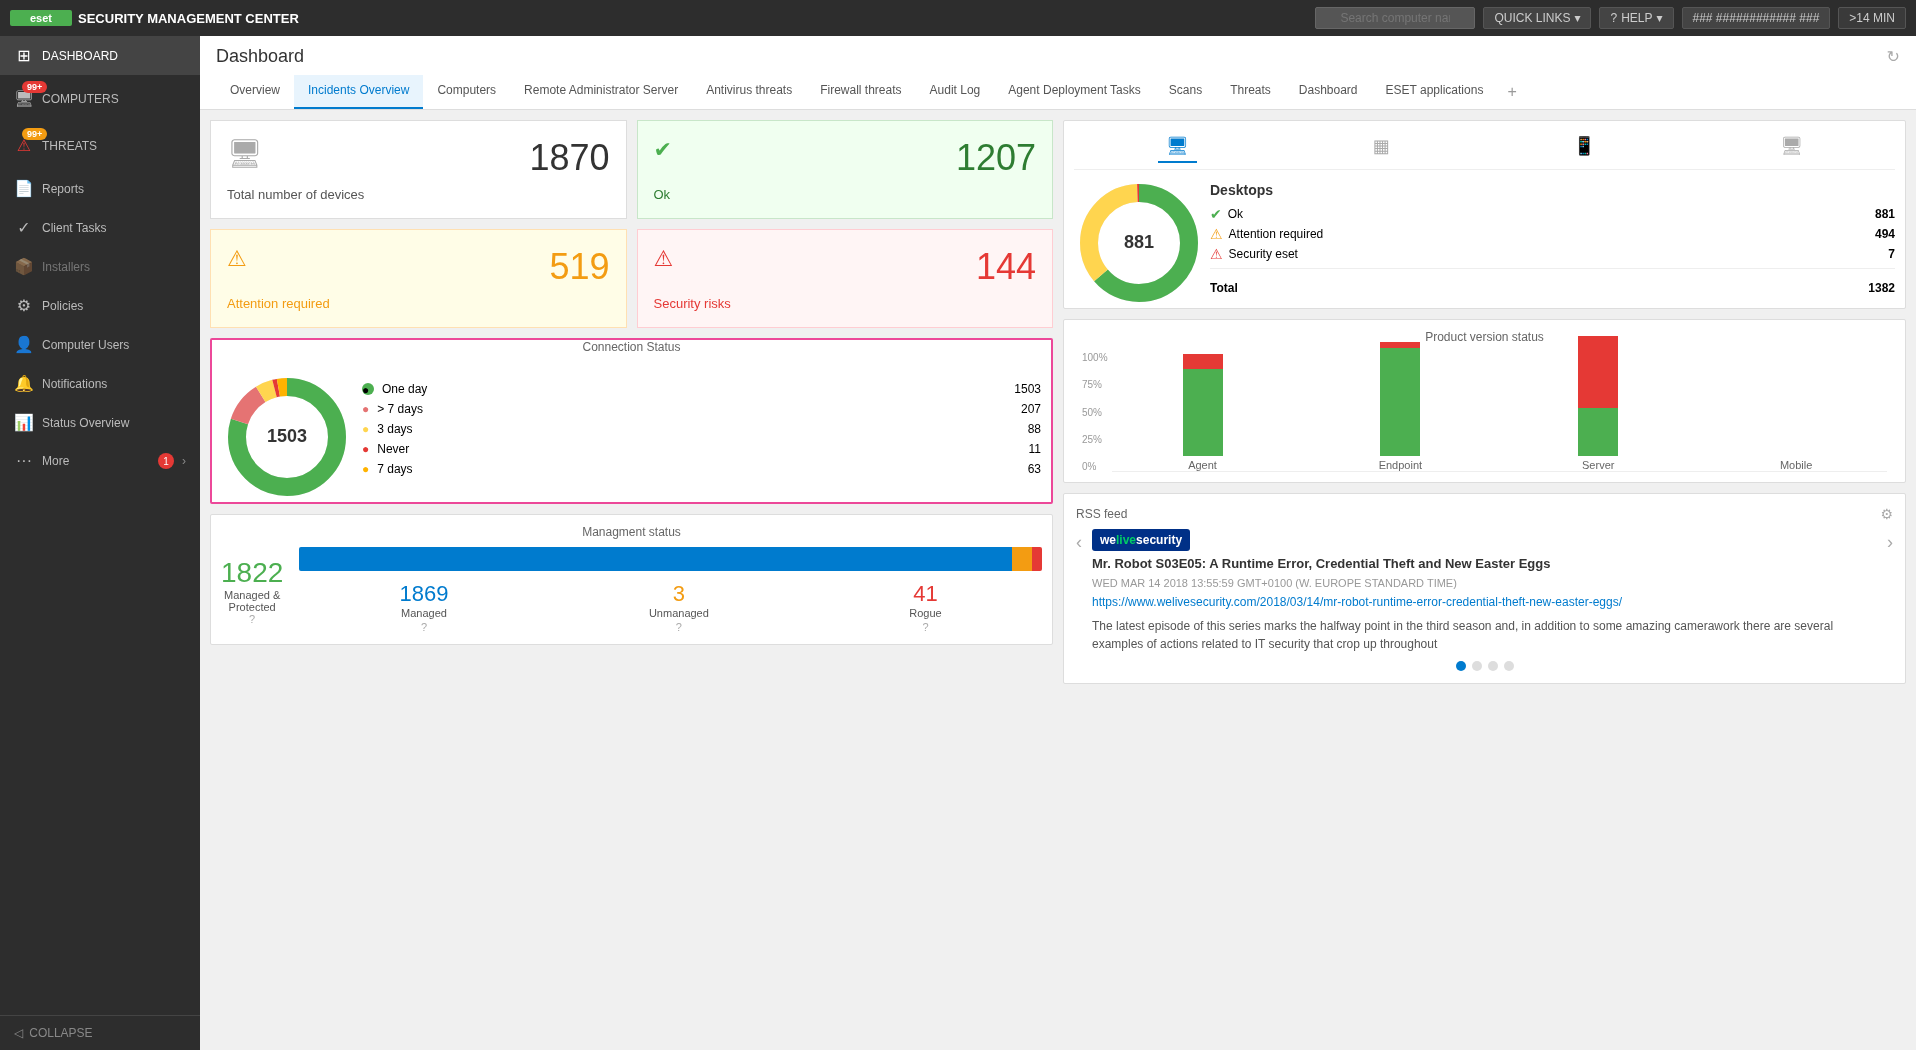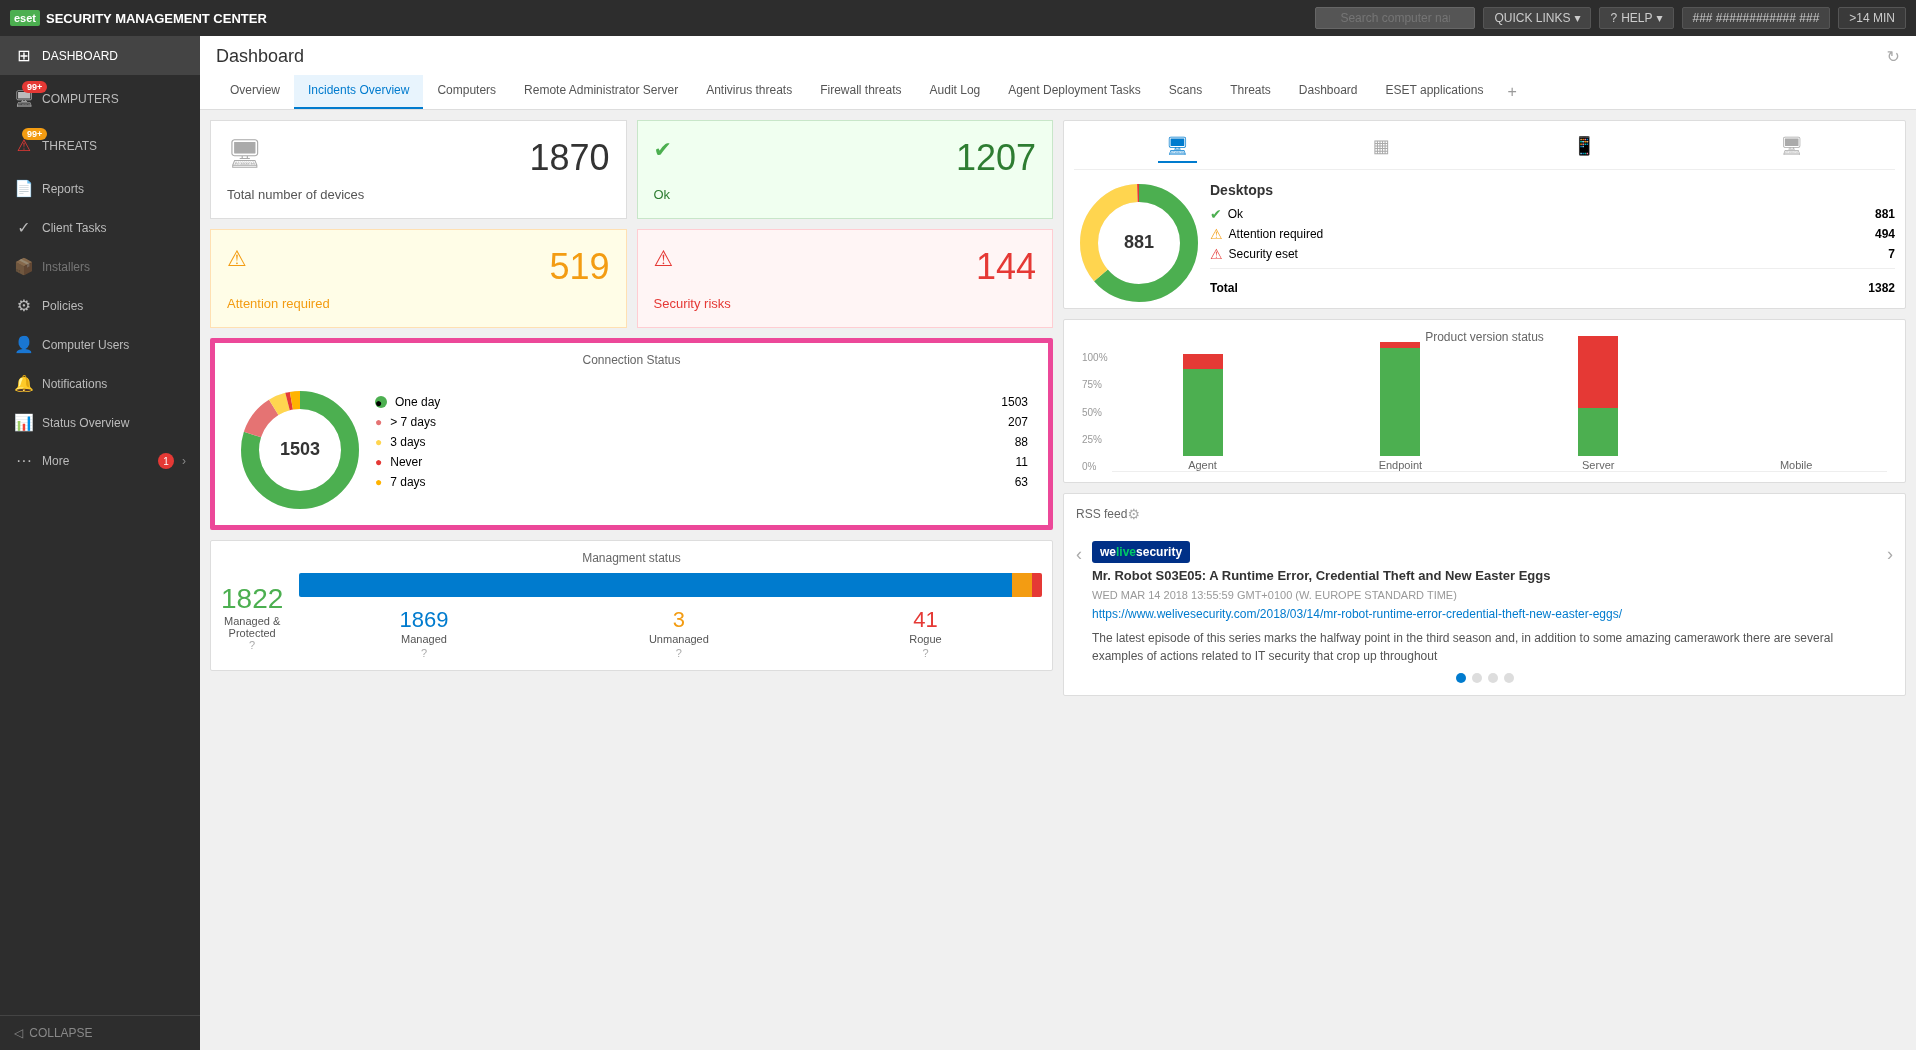--- a/index.html
+++ b/index.html
@@ -1,21 +1,21 @@
 <!DOCTYPE html>
 <html><head>
   <meta charset="utf-8">
   <style>
     * { box-sizing: border-box; margin: 0; padding: 0; }
     body { font-family: 'Segoe UI', Arial, sans-serif; font-size: 13px; background: #f0f0f0; display: flex; flex-direction: column; height: 100vh; overflow: hidden; }
 
     
     .topbar { background: #2d2d2d; color: #ccc; height: 36px; display: flex; align-items: center; padding: 0 10px; gap: 10px; flex-shrink: 0; }
     .topbar-logo { display: flex; align-items: center; gap: 6px; color: white; font-weight: bold; font-size: 13px; }
-    .topbar-logo .logo-box { background: #4CAF50; color: white; font-weight: bold; font-size: 11px; padding: 2px 4px; border-radius: 2px; }
+    .topbar-logo .logo-box { background: #4CAF50; color: white; font-weight: bold; font-size: 11px; padding: 2px 20px; border-radius: 2px; }
     .topbar-right { margin-left: auto; display: flex; align-items: center; gap: 8px; }
     .topbar-btn { background: #444; border: 1px solid #555; color: #ccc; padding: 3px 10px; font-size: 12px; cursor: pointer; border-radius: 2px; display: flex; align-items: center; gap: 4px; }
     .topbar-search { background: #555; border: 1px solid #666; color: #ccc; padding: 3px 24px; font-size: 12px; border-radius: 2px; width: 160px; }
     .topbar-session { background: #3a3a3a; color: #ccc; padding: 3px 10px; font-size: 12px; border-radius: 2px; border: 1px solid #555; }
 
     
     .app-body { display: flex; flex: 1; overflow: hidden; }
 
     
     .sidebar { width: 200px; background: #2d2d2d; color: #ccc; flex-shrink: 0; display: flex; flex-direction: column; overflow-y: auto; }
@@ -75,21 +75,21 @@
     .device-legend-item { display: flex; align-items: center; gap: 6px; margin-bottom: 4px; font-size: 12px; }
     .legend-dot { width: 10px; height: 10px; border-radius: 50%; flex-shrink: 0; }
     .legend-num { margin-left: auto; font-weight: bold; }
     .device-total { display: flex; justify-content: space-between; font-size: 12px; font-weight: bold; margin-top: 6px; border-top: 1px solid #eee; padding-top: 12px; }
     .device-title-text { font-size: 14px; font-weight: bold; color: #333; margin-bottom: 8px; }
 
     
     .donut-container { position: relative; width: 120px; height: 120px; flex-shrink: 0; }
 
     
-    .connection-card { background: white; border: 5px solid #ec4899; padding: 10px; }
+    .connection-card { background: white; border: 2px solid #ec4899; }
     .connection-title { text-align: center; font-size: 12px; color: #666; margin-bottom: 8px; }
     .connection-content { display: flex; align-items: center; gap: 20px; padding: 10px; }
     .connection-legend { flex: 1; }
     .legend-row { display: flex; align-items: center; gap: 8px; margin-bottom: 6px; font-size: 12px; }
     .legend-row .lval { margin-left: auto; }
 
     
     .product-card { background: white; border: 1px solid #ddd; padding: 10px; }
     .product-title { text-align: center; font-size: 12px; color: #666; margin-bottom: 8px; }
     .bar-legend { display: flex; gap: 12px; justify-content: center; margin-top: 6px; font-size: 11px; }
@@ -111,21 +111,21 @@
     .mgmt-stats { display: flex; justify-content: space-around; }
     .mgmt-stat { text-align: center; }
     .mgmt-stat-num { font-size: 22px; font-weight: 300; color: #007bce; }
     .mgmt-stat-num.yellow { color: #f39c12; }
     .mgmt-stat-num.red-c { color: #e53935; }
     .mgmt-stat-label { font-size: 11px; color: #555; }
     .help-icon { color: #aaa; font-size: 11px; cursor: pointer; }
 
     
     .rss-card { background: white; border: 1px solid #ddd; padding: 12px; }
-    .rss-title { text-align: center; font-size: 12px; color: #666; margin-bottom: 22px; display: flex; align-items: center; }
+    .rss-title { text-align: center; font-size: 12px; color: #666; margin-bottom: 10px; display: flex; justify-content: space-between; align-items: center; }
     .rss-logo { background: #003087; color: white; font-size: 12px; font-weight: bold; padding: 4px 8px; border-radius: 3px; }
     .rss-logo span { color: #00a651; }
     .rss-article-title { font-size: 13px; font-weight: bold; color: #333; margin-bottom: 4px; line-height: 1.4; }
     .rss-date { font-size: 11px; color: #999; margin-bottom: 6px; }
     .rss-link { font-size: 12px; color: #007bce; text-decoration: none; margin-bottom: 8px; display: block; }
     .rss-text { font-size: 12px; color: #555; line-height: 1.5; }
     .rss-arrow { font-size: 18px; color: #aaa; cursor: pointer; }
     .rss-dots { display: flex; gap: 6px; }
     .rss-dot { width: 10px; height: 10px; border-radius: 50%; background: #ddd; cursor: pointer; }
     .rss-dot.active { background: #007bce; }

